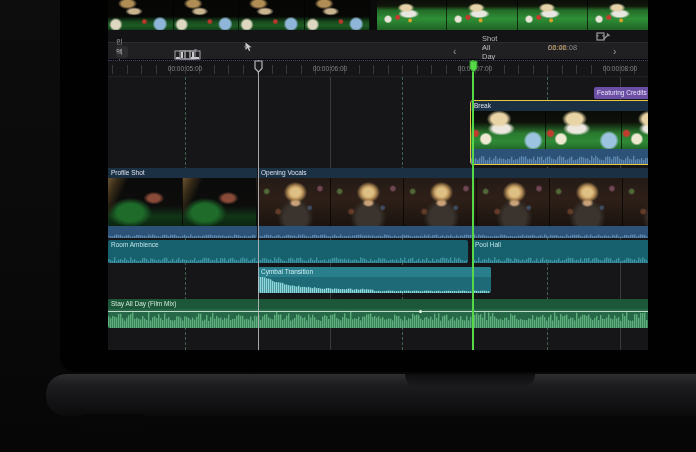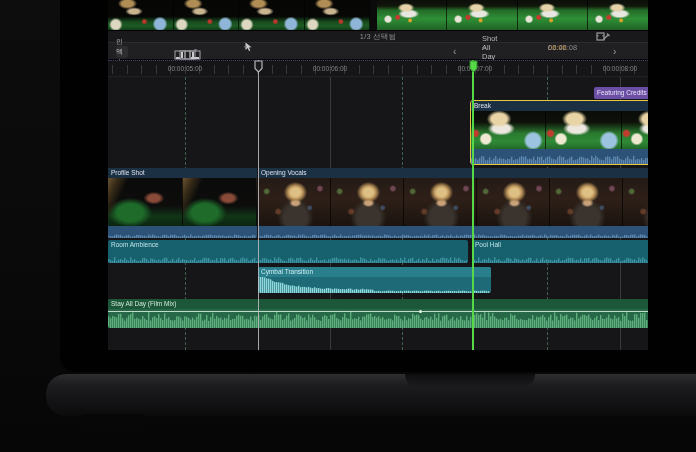--- a/index.html
+++ b/index.html
@@ -110,23 +110,20 @@
             <div class="frame thumb-pool-dark" style="width: 65.5px;"></div>
           </div>
           <div class="filmstrip" style="left: 269px; width: 281px;">
             <div class="frame thumb-pool-bright" style="width: 70.25px;"></div>
             <div class="frame thumb-pool-bright" style="width: 70.25px;"></div>
             <div class="frame thumb-pool-bright" style="width: 70.25px;"></div>
             <div class="frame thumb-pool-bright" style="width: 70.25px;"></div>
           </div>
         </div>
 
-      <div class="statusbar">
-        <span class="status-text">1/3 선택됨</span>
-      </div>
       <div class="top-icons">
         <span style="position:static;display:flex;align-items:center;gap:1px;">
           <svg width="9" height="9" viewBox="0 0 9 9">
               <rect x="1" y="1" width="7" height="7" fill="none" stroke="#9a9a9e" stroke-width="1.2"></rect>
             </svg>
           <span class="chev">▾</span>
         </span>
         <span style="position:static;display:flex;align-items:center;gap:1px;">
           <svg width="9" height="9" viewBox="0 0 9 9">
               <path d="M1.5 7.5 L6 3 M5 1.5 L7.5 4" stroke="#9a9a9e" stroke-width="1.3" fill="none"></path>

